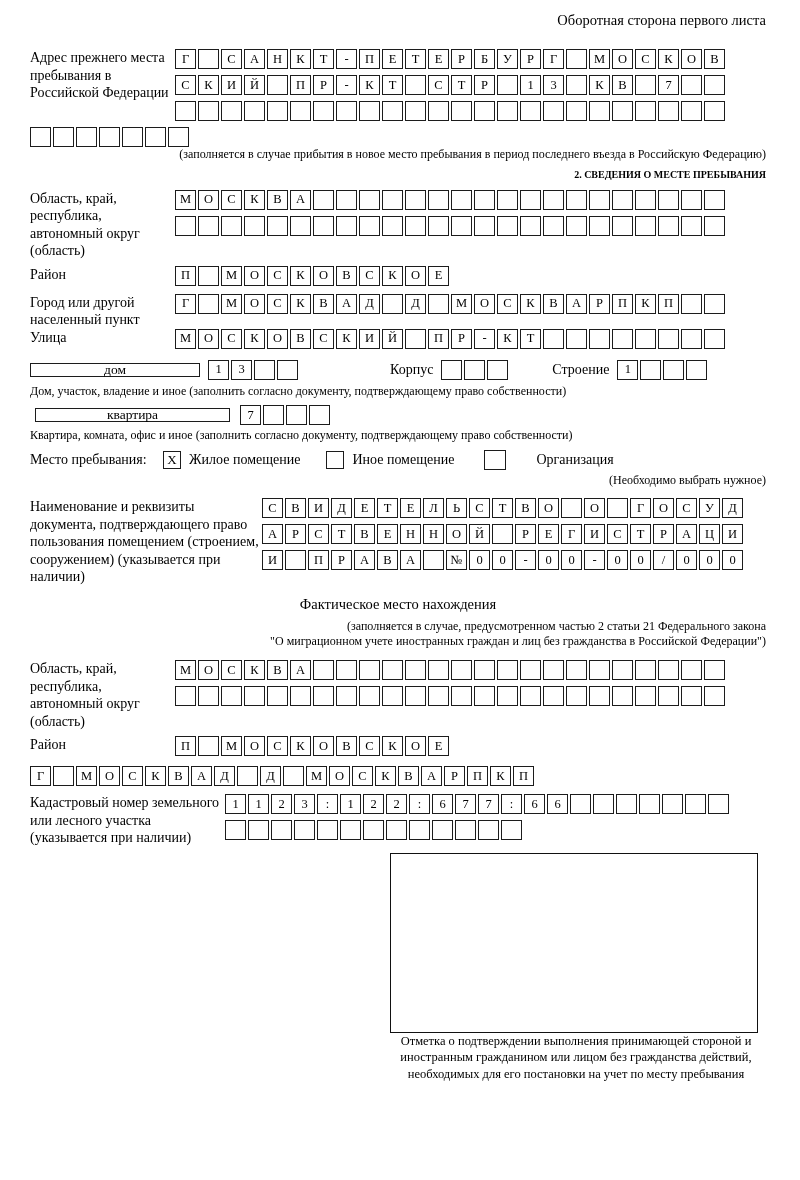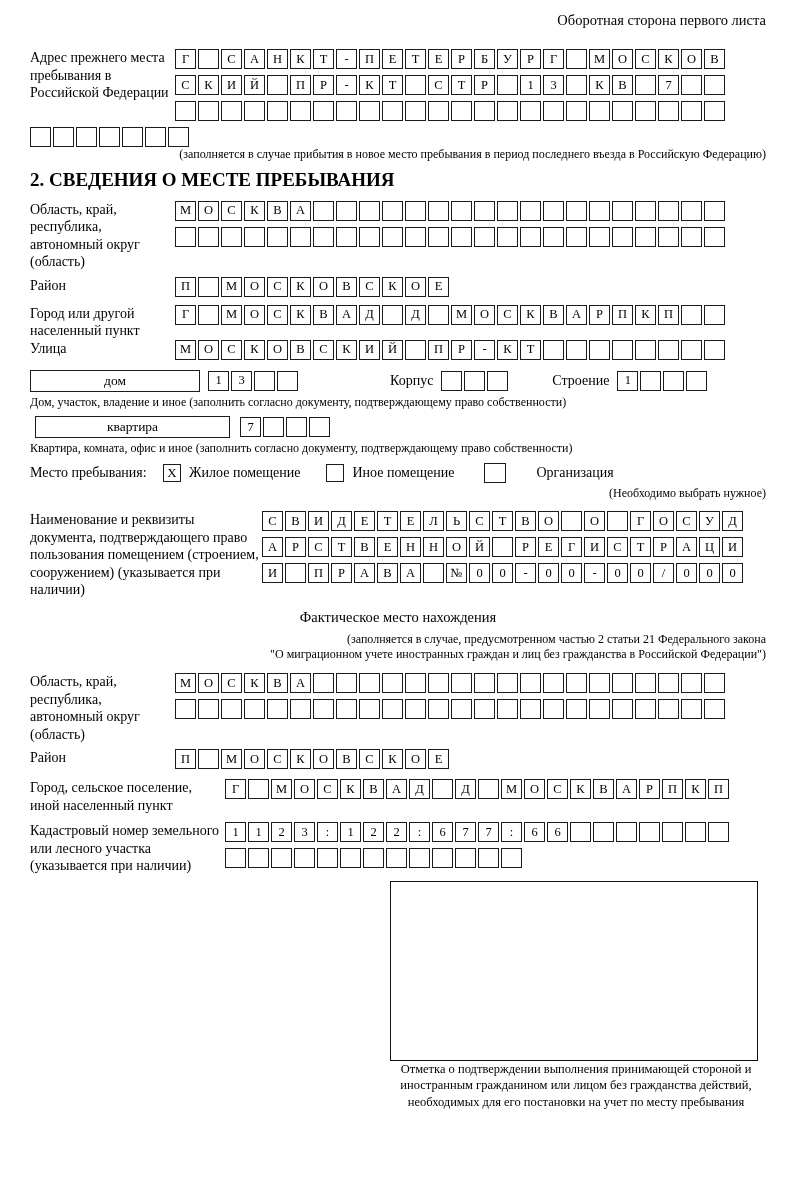--- a/index.html
+++ b/index.html
@@ -17,24 +17,24 @@
   .w232{width:232px;}
   .boxcol{display:flex;flex-direction:column;gap:6px;}
   .box-row{display:flex;gap:2px;}
   .cell{
     width:21px;height:20px;border:1.4px solid #1c1c1c;box-sizing:border-box;
     display:inline-flex;align-items:center;justify-content:center;
     font-size:12.5px;flex-shrink:0;background:#fff;
   }
   .caption{font-size:12px;line-height:1.3;}
   .center{text-align:right;}
-  .sec-title{font-weight:bold;font-size:19px;text-align:left;margin:4px 0 10px 0;}
+  .sec-title{font-weight:bold;font-size:10px;text-align:right;margin:4px 0 10px 0;}
   .fact-title{font-weight:normal;font-size:14.5px;text-align:center;margin:2px 0 6px 0;}
   .wide-box{
-    border:1.4px solid #1c1c1c;box-sizing:border-box;height:22px;
+    border:1.4px solid #1c1c1c;box-sizing:border-box;height:14px;
     display:flex;align-items:center;justify-content:center;font-size:13.5px;
     flex-shrink:0;background:#fff;
   }
   .house-box{width:170px;margin-right:8px;}
   .apt-box{width:195px;margin-left:5px;margin-right:10px;}
   .inline-label{font-size:14px;line-height:22px;white-space:nowrap;flex-shrink:0;}
   .ml-k{margin-left:92px;margin-right:8px;}
   .ml-s{margin-left:44px;margin-right:8px;}
   .house-row,.apt-row{display:flex;align-items:center;}
   .stay-row{display:flex;align-items:center;font-size:14px;}
@@ -488,21 +488,20 @@
         <span class="cell">О</span>
         <span class="cell">В</span>
         <span class="cell">С</span>
         <span class="cell">К</span>
         <span class="cell">О</span>
         <span class="cell">Е</span>
       </div>
   </div>
 
   <div class="frow mb8">
-    <div class="label w195">Город, сельское поселение, иной населенный пункт</div>
     <div class="box-row">
         <span class="cell">Г</span>
         <span class="cell"></span>
         <span class="cell">М</span>
         <span class="cell">О</span>
         <span class="cell">С</span>
         <span class="cell">К</span>
         <span class="cell">В</span>
         <span class="cell">А</span>
         <span class="cell">Д</span>

